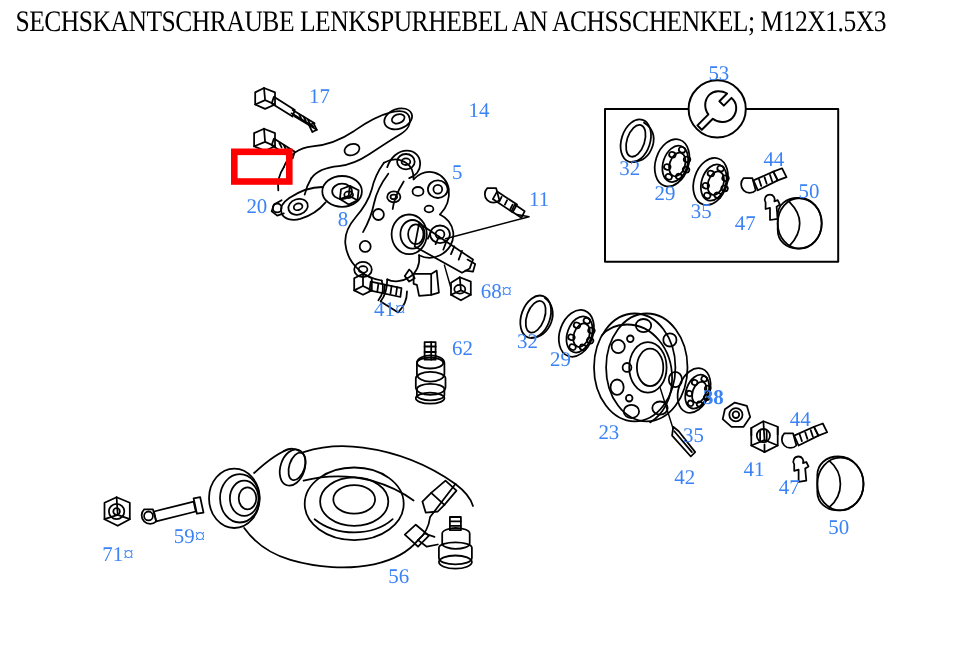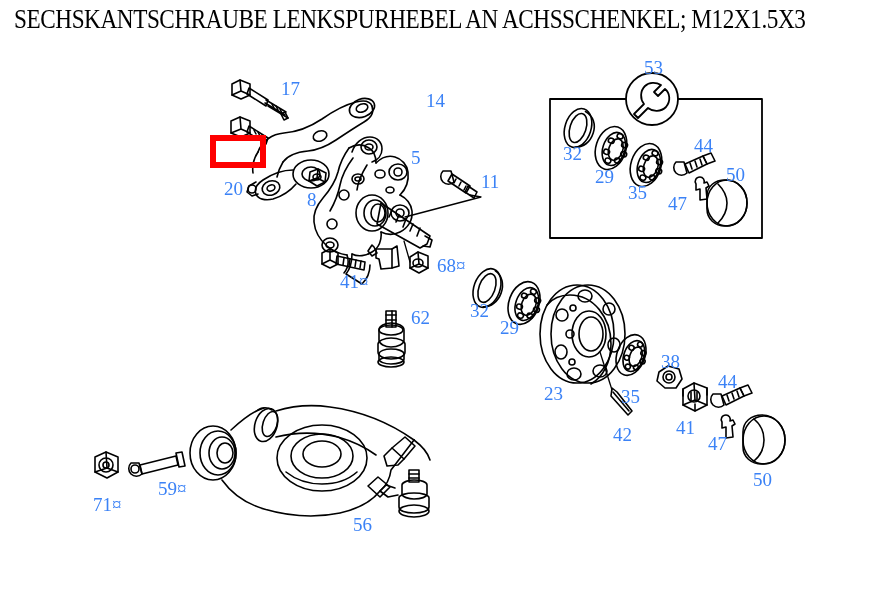--- a/index.html
+++ b/index.html
@@ -412,21 +412,21 @@
   <div class="lbl" style="left:411px;top:148px;">5</div>
   <div class="lbl" style="left:481px;top:172px;">11</div>
   <div class="lbl" style="left:307px;top:190px;">8</div>
   <div class="lbl" style="left:340px;top:272px;">41¤</div>
   <div class="lbl" style="left:437px;top:256px;">68¤</div>
   <div class="lbl" style="left:411px;top:308px;">62</div>
   <div class="lbl" style="left:470px;top:301px;">32</div>
   <div class="lbl" style="left:500px;top:318px;">29</div>
   <div class="lbl" style="left:544px;top:384px;">23</div>
   <div class="lbl" style="left:621px;top:387px;">35</div>
-  <div class="lbl" style="left:661px;top:352px;">38</div>
+  <div class="lbl" style="left:639px;top:352px;font-weight:bold;">38</div>
   <div class="lbl" style="left:613px;top:425px;">42</div>
   <div class="lbl" style="left:676px;top:418px;">41</div>
   <div class="lbl" style="left:718px;top:372px;">44</div>
   <div class="lbl" style="left:708px;top:434px;">47</div>
   <div class="lbl" style="left:753px;top:470px;">50</div>
   <div class="lbl" style="left:158px;top:479px;">59¤</div>
   <div class="lbl" style="left:93px;top:495px;">71¤</div>
   <div class="lbl" style="left:313px;top:515px;margin-left:40px;">56</div>
 
   <div class="lbl" style="left:644px;top:58px;">53</div>

